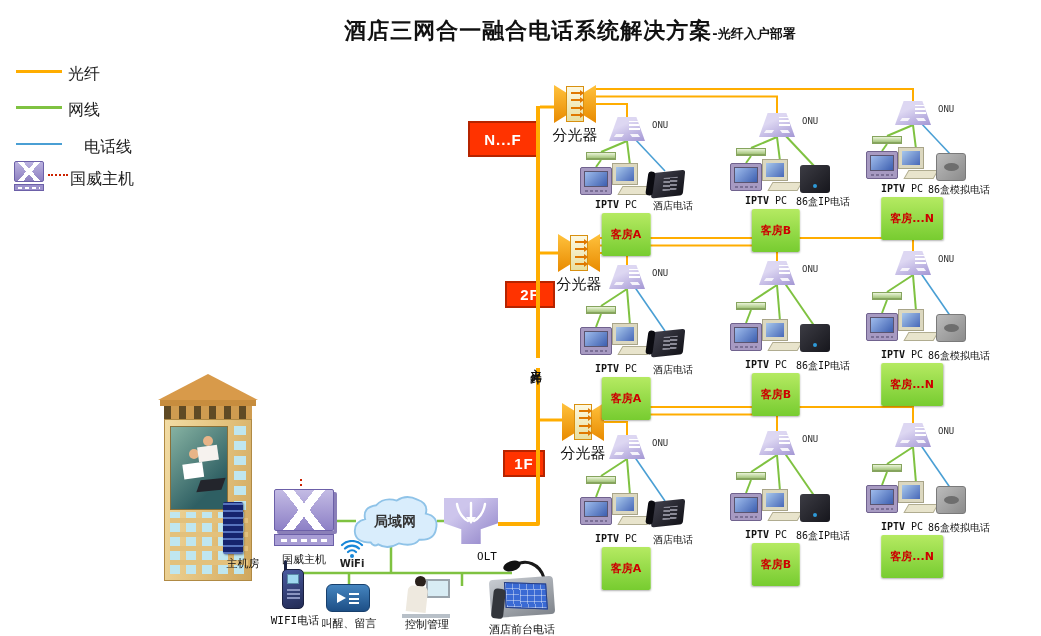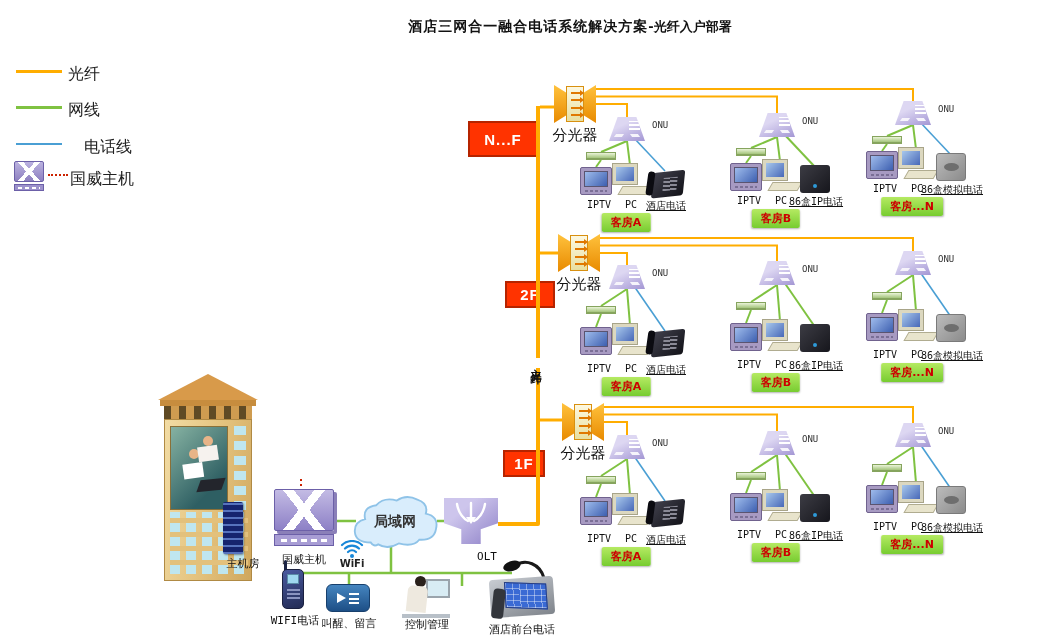--- a/index.html
+++ b/index.html
@@ -3,21 +3,21 @@
 <meta charset="utf-8">
 <style>
   html,body{margin:0;padding:0;background:#fff;}
   #stage{position:relative;width:1041px;height:636px;background:#fff;overflow:hidden;
          font-family:"DejaVu Sans",sans-serif;color:#111;}
   #stage *{box-sizing:border-box;}
   svg.wires{position:absolute;left:0;top:0;z-index:1;}
 
   
   .title{position:absolute;left:240px;top:16px;width:660px;text-align:center;white-space:nowrap;}
-  .t-main{font-size:14px;font-weight:bold;letter-spacing:1px;}
+  .t-main{font-size:22px;font-weight:bold;letter-spacing:1px;}
   .t-suffix{font-size:13px;font-weight:bold;}
 
   
   .leg-line{position:absolute;height:0;}
   .leg-fiber{left:16px;top:70px;width:46px;border-top:3px solid #FFAD00;}
   .leg-eth{left:16px;top:106px;width:46px;border-top:3px solid #7FC241;}
   .leg-tel{left:16px;top:143px;width:46px;border-top:2px solid #4A9FD4;}
   .leg-dot{left:48px;top:174px;width:20px;border-top:2px dotted #CC2200;}
   .leg-lbl{position:absolute;font-size:16px;color:#222;text-align:center;}
   .minisw{position:absolute;left:14px;top:161px;width:30px;height:21px;border:1px solid #6c60a8;border-radius:2px;
@@ -88,26 +88,26 @@
   .ipbox{left:76px;top:52px;width:30px;height:28px;border-radius:3px;
     background:linear-gradient(135deg,#3c3c44,#16161c);}
   .ipbox:after{content:"";position:absolute;left:50%;bottom:5px;width:4px;height:4px;margin-left:-2px;
     border-radius:50%;background:#2e9ad8;}
   .analogbox{left:76px;top:52px;width:30px;height:28px;border-radius:3px;border:1px solid #7a7a7a;
     background:linear-gradient(135deg,#bcbcbc,#8b8b8b);}
   .analogbox:after{content:"";position:absolute;left:7px;top:9px;width:15px;height:8px;
     border-radius:50%;background:#6e6e6e;}
   .dlbl{position:absolute;top:82px;font-size:10px;text-align:center;color:#111;white-space:nowrap;
     font-family:"DejaVu Sans Mono","DejaVu Sans",sans-serif;}
-  .l1{left:4px;width:42px;}
+  .l1{left:12px;width:42px;font-weight:bold;}
   .l2{left:36px;width:42px;}
-  .l3{left:58px;width:68px;text-decoration:underline;}
+  .l3{left:65px;width:68px;}
   .room{position:absolute;left:52px;top:96px;transform:translateX(-50%);white-space:nowrap;
     background:linear-gradient(180deg,#b5ea62,#77cc30);color:#CC0000;font-weight:bold;font-size:11px;
-    padding:2px 9px;border-radius:2px;box-shadow:0 1px 2px rgba(0,0,0,.3);}
+    padding:14px 9px;border-radius:2px;box-shadow:0 1px 2px rgba(0,0,0,.3);}
   
   .tall .sw-small{top:41px;}
   .tall .iptv{top:62px;}
   .tall .pc{top:58px;}
   .tall .deskphone{top:64px;}
   .tall .ipbox{top:63px;}
   .tall .analogbox{top:63px;}
   .tall .dlbl{top:98px;}
   .tall .room{top:112px;}
 

